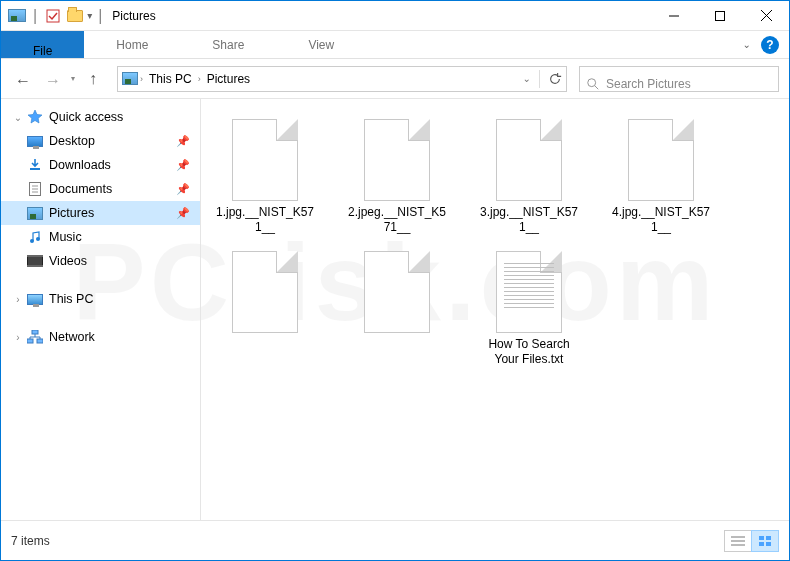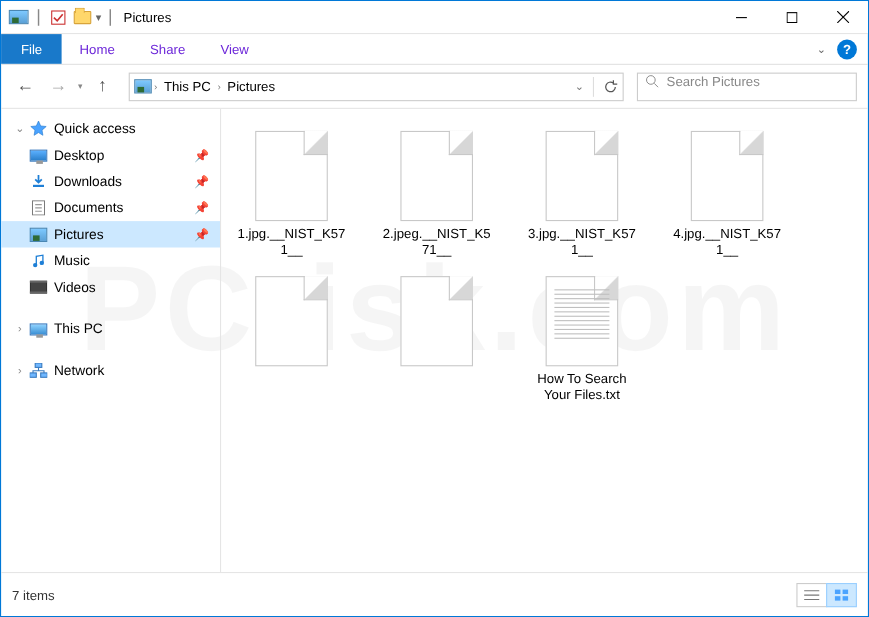--- a/index.html
+++ b/index.html
@@ -13,38 +13,38 @@
   .titlebar { height: 30px; background: #fff; display: flex; align-items: center; border-bottom: 1px solid #e5e5e5; }
   .titlebar-left { display:flex; align-items:center; gap: 2px; padding-left: 6px; }
   .qat-icon { width:20px; height:20px; display:inline-flex; align-items:center; justify-content:center; }
   .title-sep { color:#888; margin: 0 4px; }
   .title-text { font-size: 12px; color:#000; margin-left:4px;}
   .titlebar-right { margin-left:auto; display:flex; }
   .win-btn { width:46px; height:30px; display:flex; align-items:center; justify-content:center; color:#000; }
 
   
   .ribbon { height: 28px; display:flex; align-items:stretch; border-bottom: 1px solid #e1e1e1; }
-  .file-tab { background:#1979ca; color:#ffffff; font-size:12px; display:flex; align-items:center; padding: 0 18px; }
-  .rib-tab { font-size:12px; color:#6d28d9; display:flex; align-items:center; padding: 0 16px; }
+  .file-tab { background:#1979ca; color:#000000; font-size:12px; display:flex; align-items:flex-end; padding: 0 32px; }
+  .rib-tab { font-size:12px; color:#737373; display:flex; align-items:center; padding: 0 32px; }
   .rib-right { margin-left:auto; display:flex; align-items:center; gap:10px; padding-right:10px; }
   .chev { color:#666; font-size:10px; }
   .help { width:18px; height:18px; border-radius:50%; background:#0078d7; color:#fff; font-size:12px; display:flex; align-items:center; justify-content:center; font-weight:bold;}
 
   
   .navbar { height:40px; display:flex; align-items:center; padding: 0 10px; gap:6px; border-bottom:1px solid #e5e5e5; }
   .nav-arrow { width:24px; height:24px; display:flex; align-items:center; justify-content:center; color:#aaa; font-size:16px;}
   .nav-arrow.active { color:#555; }
   .nav-drop { font-size:8px; color:#888; }
   .nav-up { color:#555; font-size:16px; }
   .addr { flex:1; height:26px; border:1px solid #ccc; display:flex; align-items:center; padding:0 4px; gap:2px; margin: 0 6px; }
   .addr .crumb { font-size:12px; color:#000; padding:0 4px; display:flex; align-items:center; gap:4px;}
   .addr .caret { font-size:9px; color:#777; }
   .addr-right { margin-left:auto; display:flex; gap:8px; align-items:center; color:#555; font-size:12px;}
   .addr-refresh { border-left:1px solid #ddd; padding-left:8px; height:18px; display:flex; align-items:center;}
-  .search { width:200px; height:26px; border:1px solid #ccc; display:flex; align-items:flex-start; padding:0 6px; gap:6px; color:#888; font-size:12px;}
+  .search { width:200px; height:26px; border:1px solid #ccc; display:flex; align-items:flex-end; padding:0 6px; gap:6px; color:#888; font-size:12px;}
   .search svg { flex-shrink:0;}
 
   
   .body { flex:1; display:flex; min-height:0; position:relative; z-index:1;}
   .sidebar { width:200px; border-right:1px solid #e5e5e5; padding-top: 6px; overflow:hidden;}
   .tree-item { display:flex; align-items:center; font-size:12.5px; color:#000; height:24px; padding-left: 26px; gap:6px; position:relative;}
   .tree-item.lvl1 { }
   .tree-item.selected { background:#cce8ff; }
   .tree-item .pin { margin-left:auto; margin-right:10px; color:#888; font-size:11px;}
   .tree-gap { height: 14px; }

